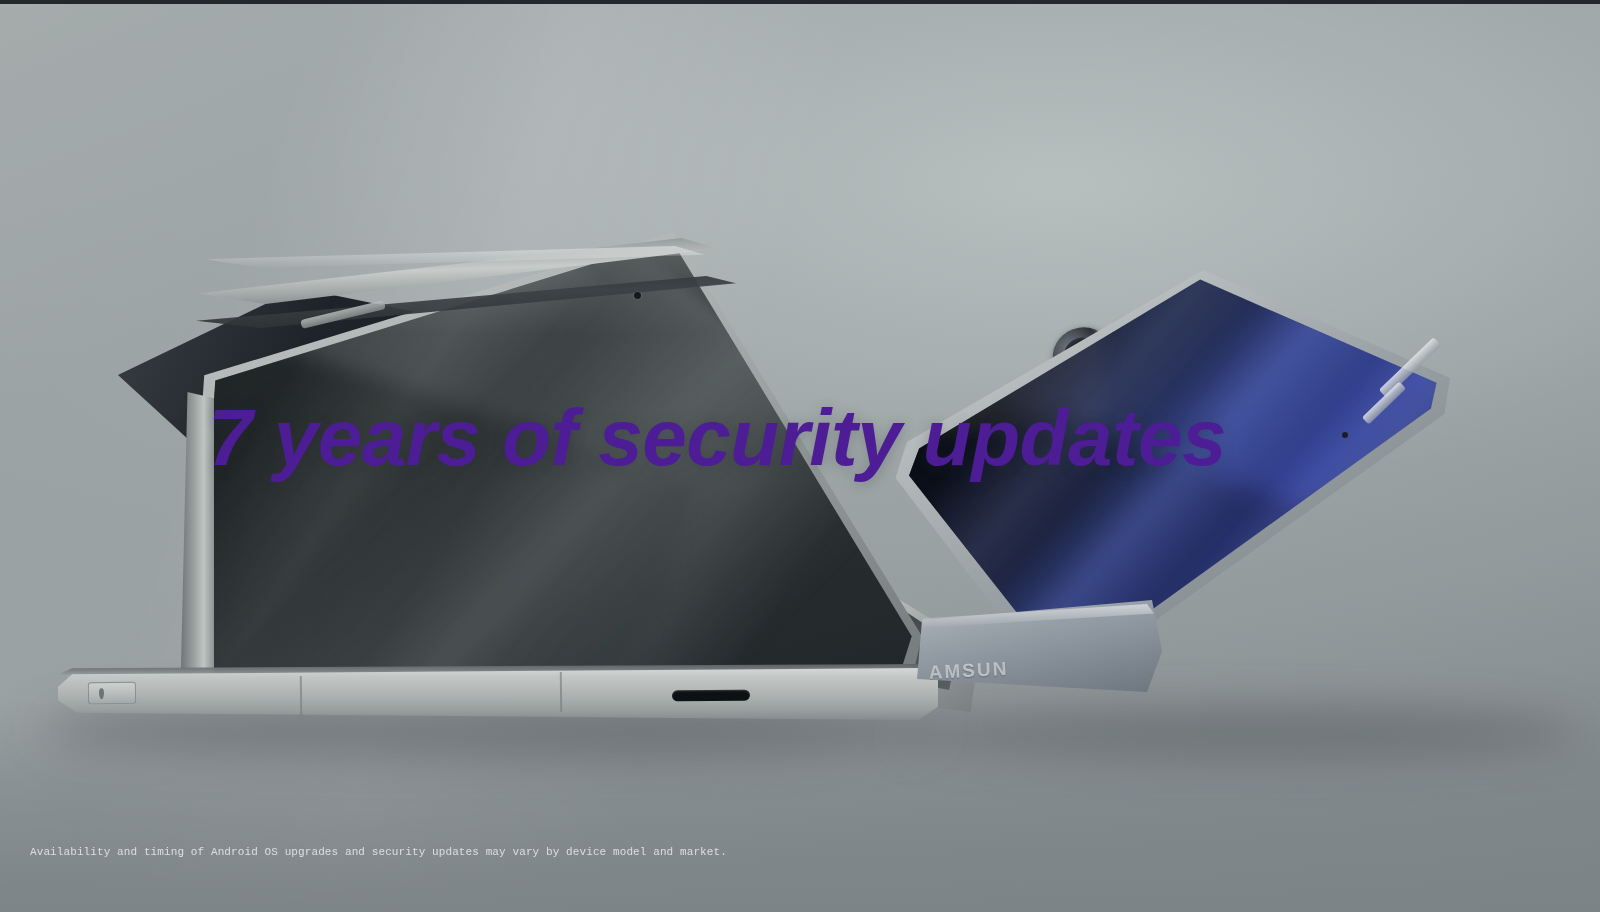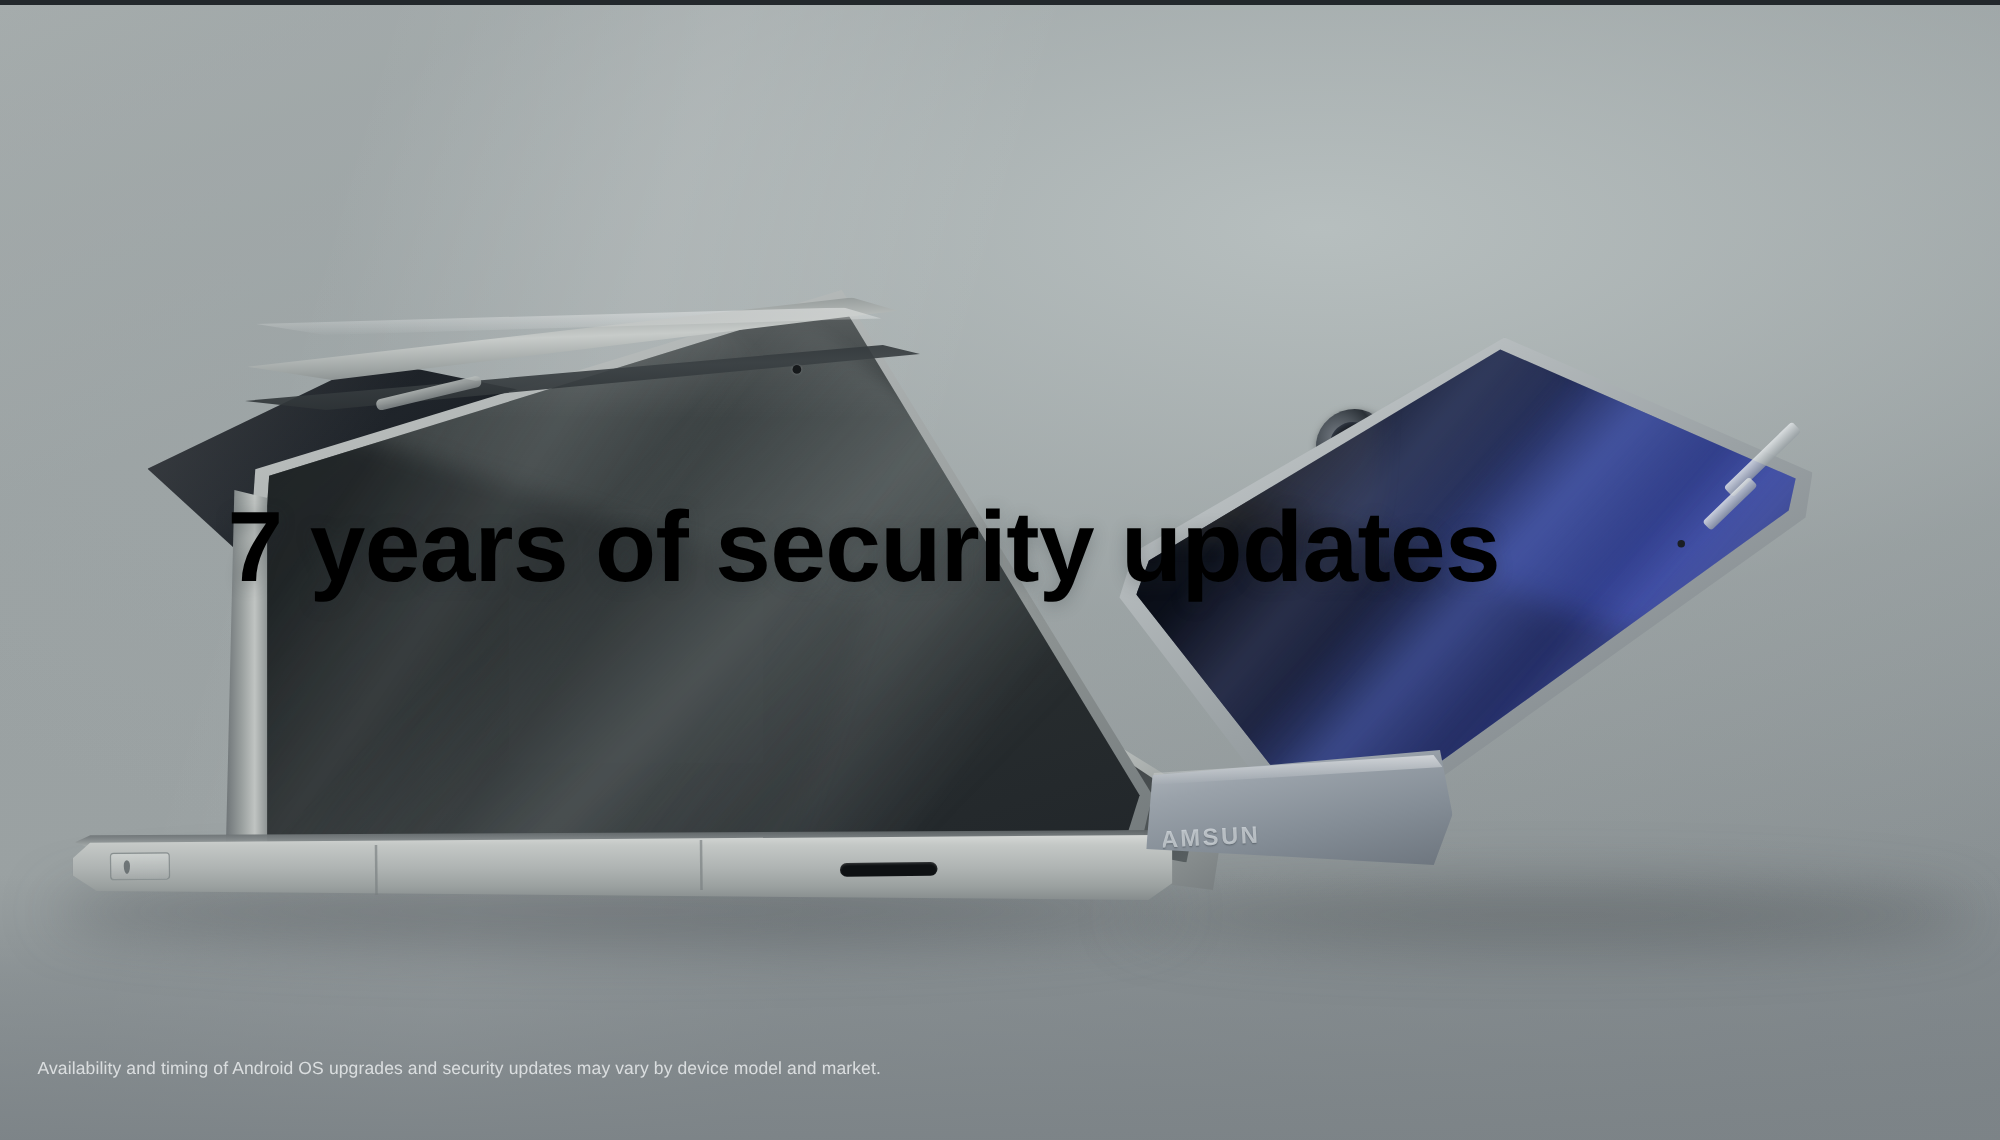--- a/index.html
+++ b/index.html
@@ -409,44 +409,45 @@
     left: 1342px; top: 432px;
     width: 6px; height: 6px;
     border-radius: 50%;
     background: #1b1f23;
     z-index: 15;
   }
 
   
   .headline {
     position: absolute;
-    left: 182px;
+    left: 208px;
     top: 398px;
     z-index: 40;
     margin: 0;
-    color: #000000;
+    color: #4c1d95;
     font-family: "Liberation Sans", sans-serif;
     font-size: 80px;
     font-weight: 700;
     letter-spacing: -0.5px;
     line-height: 1.0;
     white-space: nowrap;
     text-shadow: 0 2px 14px rgba(40,46,50,0.28);
+    font-style: italic;
   }
 
   
   .disclaimer {
     position: absolute;
     left: 30px;
     top: 846px;
     z-index: 40;
     margin: 0;
     color: rgba(240,243,244,0.80);
-    font-family: Liberation Sans, sans-serif;
-    font-size: 14px;
+    font-family: Liberation Mono, monospace;
+    font-size: 11px;
     font-weight: 400;
     letter-spacing: 0.1px;
     white-space: nowrap;
   }
 </style>
 </head>
 <body>
 
 <div class="stage">
 

